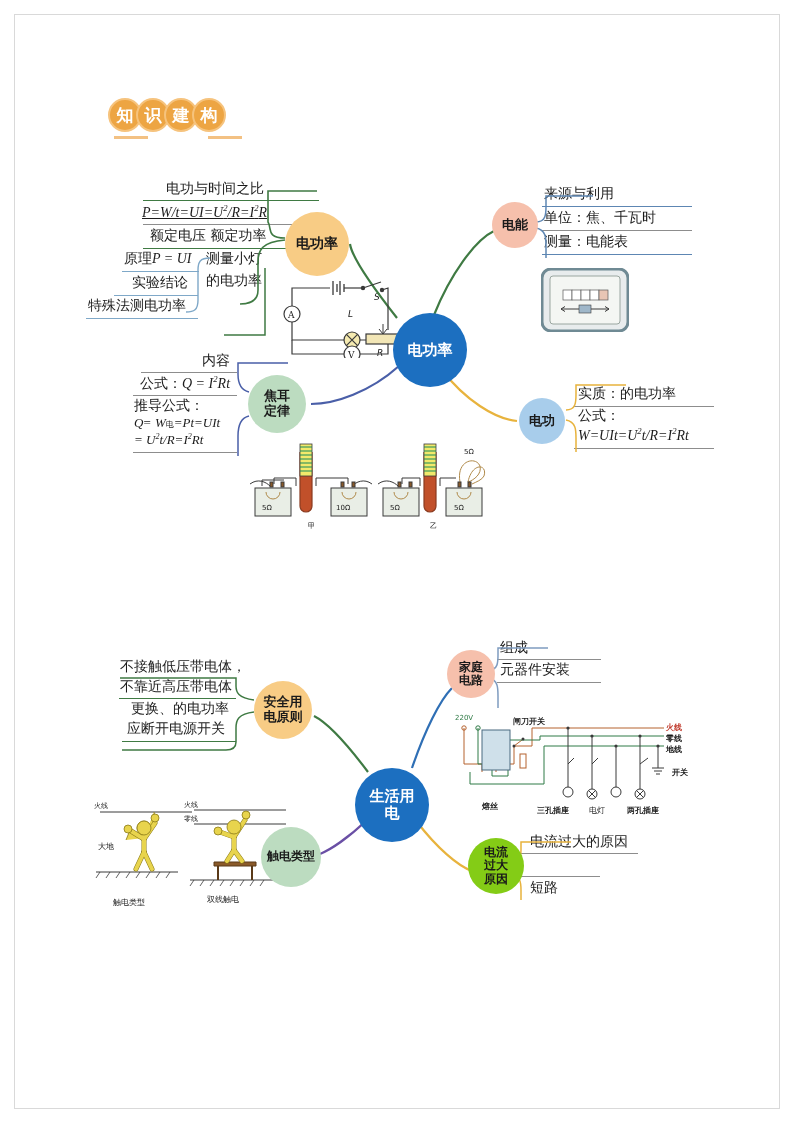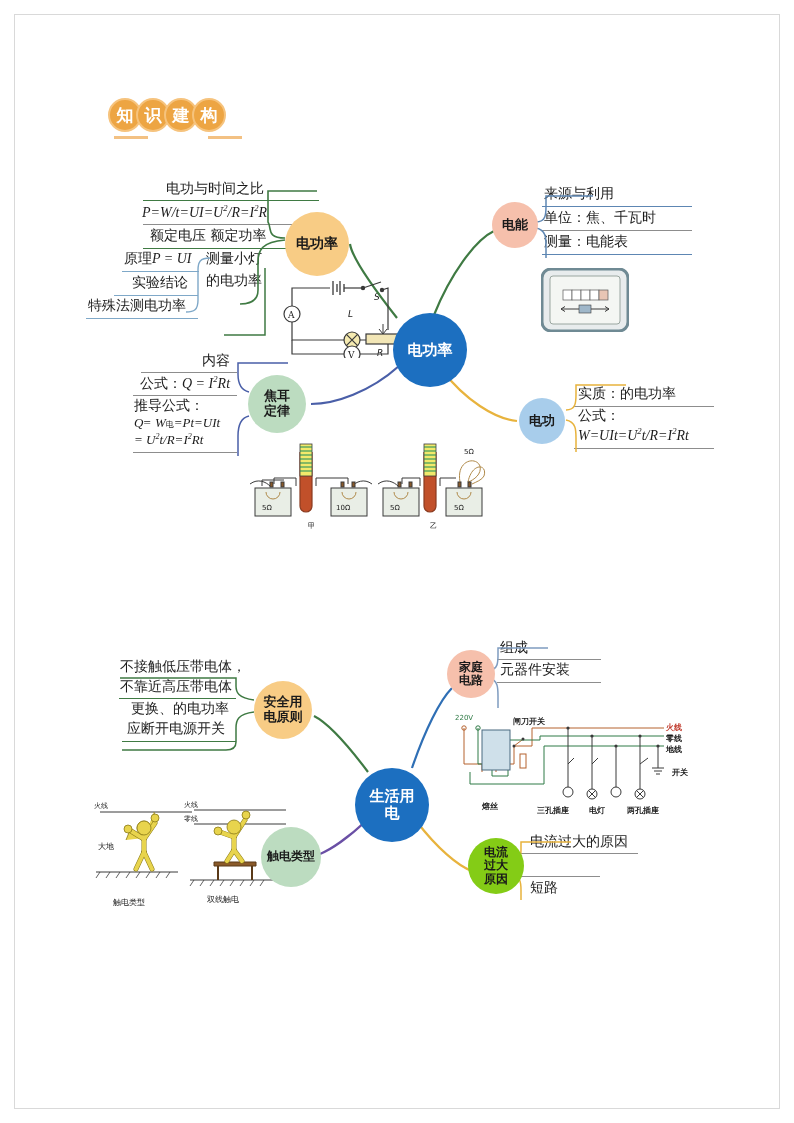--- a/index.html
+++ b/index.html
@@ -67,21 +67,21 @@
     <path d="M249,392 C240,390 238,382 238,374 L238,363 L288,363" stroke="#4a5fa8" stroke-width="1.5" fill="none"></path>
     <path d="M249,416 C240,418 238,426 238,436 L238,456" stroke="#4a5fa8" stroke-width="1.5" fill="none"></path>
 
     <path d="M566,410 C576,410 576,402 576,394 L576,385 L626,385" stroke="#e8b33d" stroke-width="1.5" fill="none"></path>
     <path d="M566,420 C576,422 576,430 576,438 L576,452" stroke="#e8b33d" stroke-width="1.5" fill="none"></path>
   </svg>
 
   <div class="txt" style="left:166px;top:180px;font-size:14px;">电功与时间之比</div>
   <div class="rule" style="left:143px;top:200px;width:176px;background:#3f7a43;"></div>
 
-  <div class="txt mathi" style="left:142px;top:203px;font-size:14px;">P=W/t=UI=U<sup>2</sup>/R=I<sup>2</sup>R</div>
+  <div class="txt mathi" style="left:142px;top:203px;font-size:14px;text-decoration:underline;">P=W/t=UI=U<sup>2</sup>/R=I<sup>2</sup>R</div>
   <div class="rule" style="left:143px;top:224px;width:176px;background:#8d8d8d;"></div>
 
   <div class="txt" style="left:150px;top:227px;font-size:14px;">额定电压 额定功率</div>
   <div class="rule" style="left:143px;top:248px;width:176px;background:#3f7a43;"></div>
 
   <div class="txt" style="left:206px;top:250px;font-size:14px;">测量小灯</div>
   <div class="txt" style="left:206px;top:272px;font-size:14px;">的电功率</div>
 
   <div class="txt" style="left:124px;top:250px;font-size:14px;"><span>原理</span><span class="mathi">P = UI</span></div>
   <div class="rule" style="left:122px;top:271px;width:77px;background:#7fa8c8;"></div>
@@ -360,21 +360,21 @@
   <div class="cap" style="left:455px;top:714px;font-size:7px;color:#2f7a46;">220V</div>
   <div class="cap" style="left:485px;top:738px;font-size:7px;line-height:1.1;white-space:pre-line;">电能
 表</div>
   <div class="cap" style="left:513px;top:716px;font-size:8px;font-weight:bold;">闸刀开关</div>
   <div class="cap" style="left:482px;top:801px;font-size:8px;font-weight:bold;">熔丝</div>
   <div class="cap" style="left:666px;top:722px;font-size:8px;font-weight:bold;color:#c0392b;">火线</div>
   <div class="cap" style="left:666px;top:733px;font-size:8px;font-weight:bold;">零线</div>
   <div class="cap" style="left:666px;top:744px;font-size:8px;font-weight:bold;">地线</div>
   <div class="cap" style="left:672px;top:767px;font-size:8px;font-weight:bold;">开关</div>
   <div class="cap" style="left:537px;top:805px;font-size:8px;font-weight:bold;">三孔插座</div>
-  <div class="cap" style="left:589px;top:805px;font-size:8px;font-weight:bold;">电灯</div>
+  <div class="cap" style="left:589px;top:805px;font-size:8px;font-weight:normal;">电灯</div>
   <div class="cap" style="left:627px;top:805px;font-size:8px;font-weight:bold;">两孔插座</div>
 
   <svg class="art" style="left:92px;top:800px;width:108px;height:100px;">
     <g stroke="#3a3a3a" stroke-width="1" fill="none">
       <path d="M8,12 L100,12"></path>
       <path d="M4,72 L86,72"></path>
       <g stroke="#3a3a3a" stroke-width=".8">
         <path d="M8,72 L4,78 M18,72 L14,78 M28,72 L24,78 M38,72 L34,78 M48,72 L44,78 M58,72 L54,78 M68,72 L64,78 M78,72 L74,78"></path>
       </g>
     </g>

